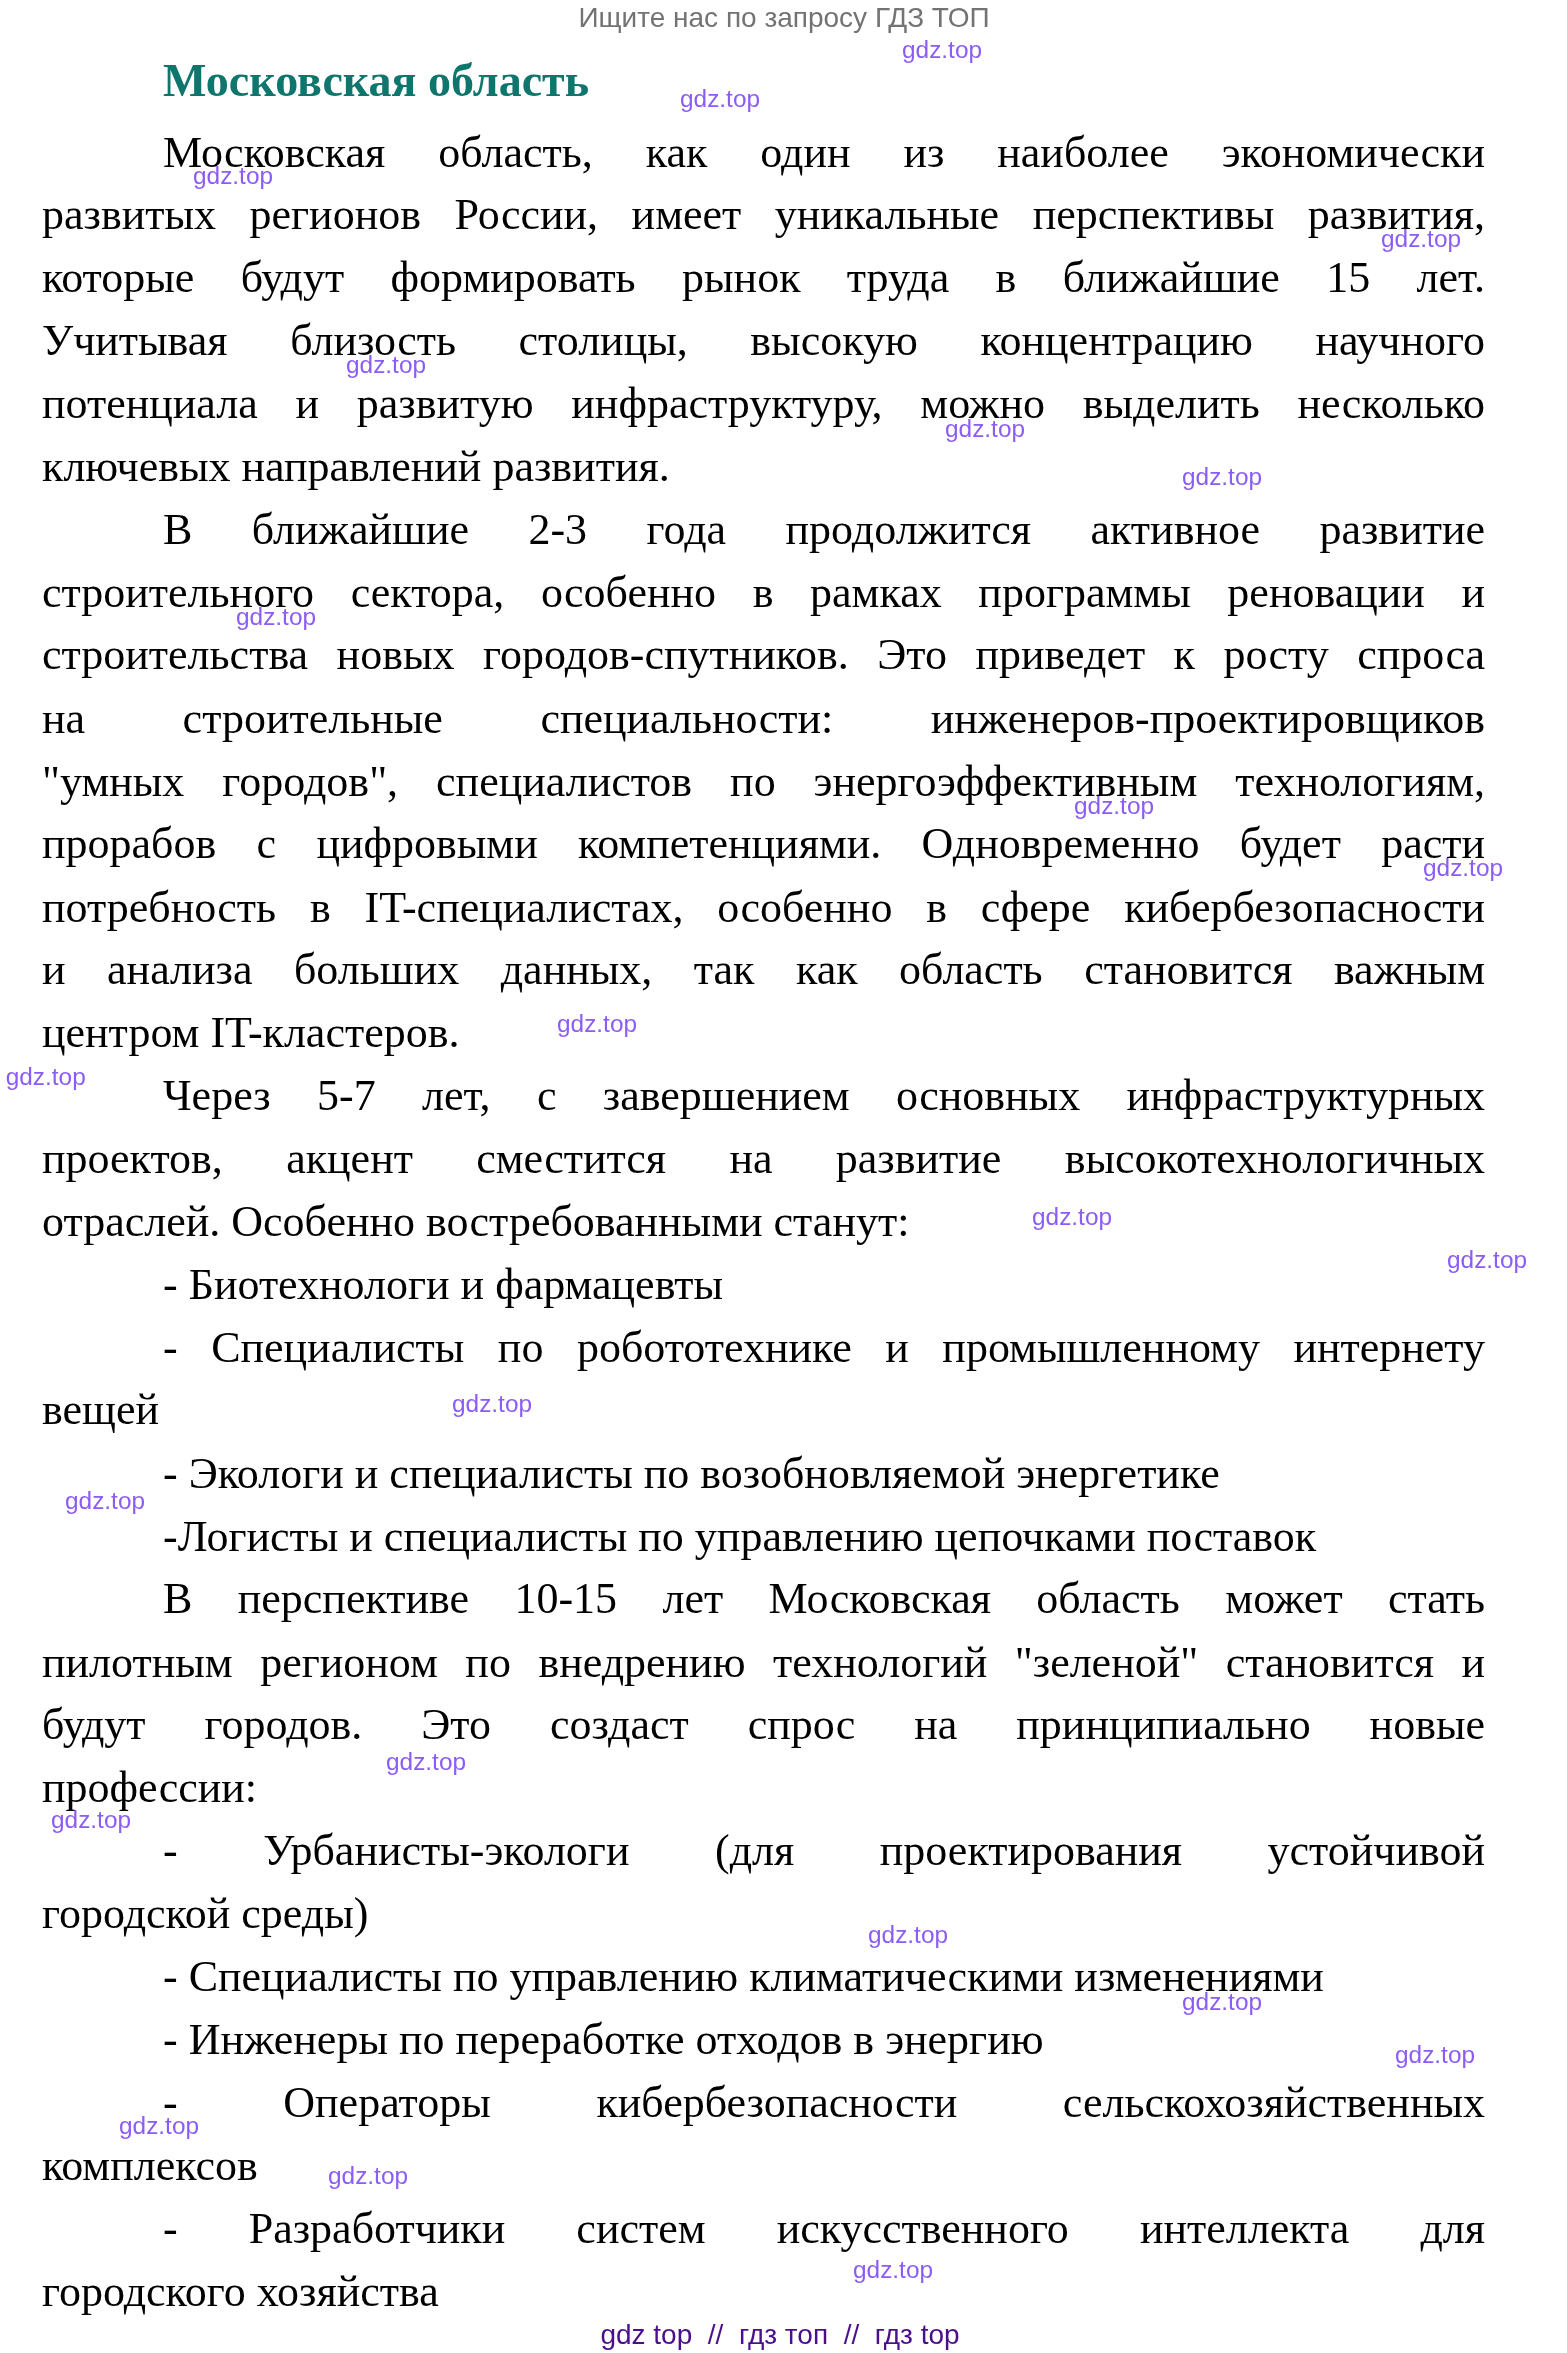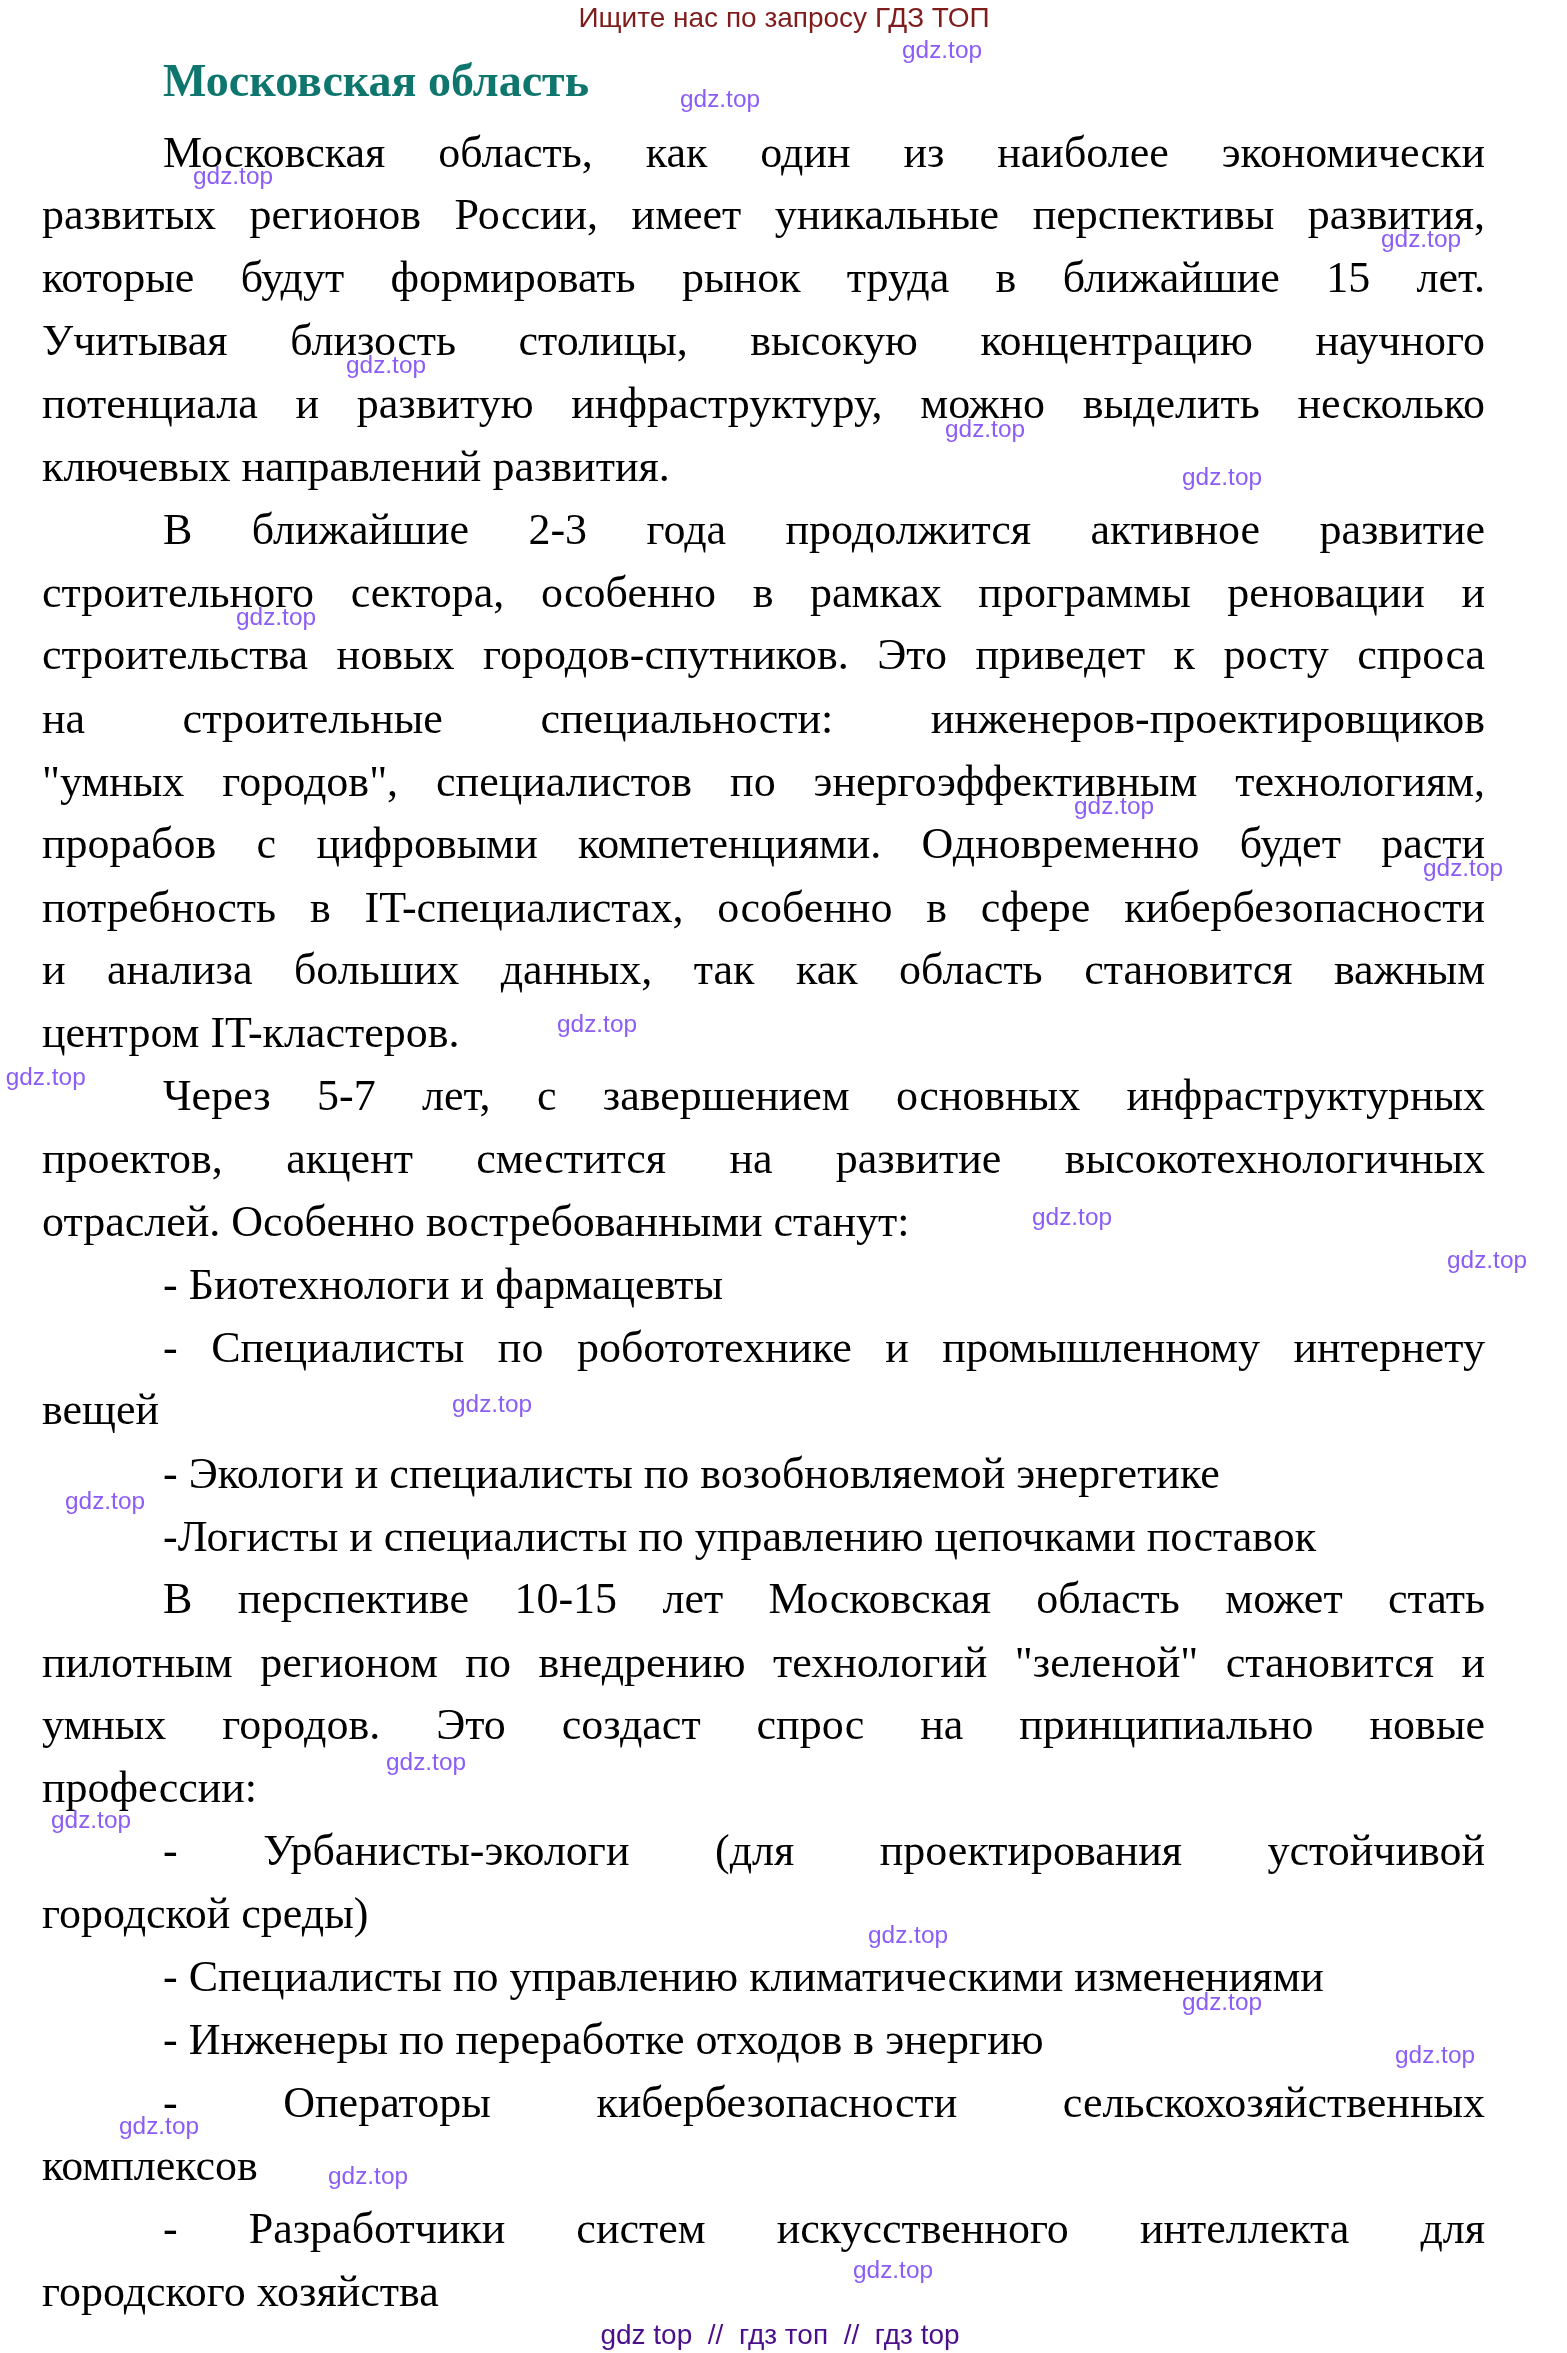--- a/index.html
+++ b/index.html
@@ -1,19 +1,19 @@
 <!DOCTYPE html>
 <html style="font-size:13px"><head>
 <meta charset="utf-8">
 <style>
   html, body { margin: 0; padding: 0; background: #ffffff; }
   body { width: 1568px; height: 2354px; position: relative; overflow: hidden; }
   .hdr {
     position: absolute; left: 0; width: 1568px; top: 1.6px; text-align: center;
-    font-family: "Liberation Sans", sans-serif; font-size: 28px; color: #7f1d1d;
+    font-family: "Liberation Sans", sans-serif; font-size: 28px; color: #737373;
   }
   .title {
     position: absolute; left: 163px; top: 54px;
     font-family: "Liberation Serif", serif; font-weight: bold; font-size: 46px; color: #0f766e;
     white-space: nowrap;
   }
   .ln {
     position: absolute; left: 42px; width: 1443px; height: 57px;
     font-family: "Liberation Serif", serif; font-size: 44px; line-height: 57px; color: #000;
     white-space: nowrap; overflow: visible;
@@ -58,21 +58,21 @@
 <div class="ln j" style="top:1130px">проектов, акцент сместится на развитие высокотехнологичных</div>
 <div class="ln" style="top:1193px">отраслей. Особенно востребованными станут:</div>
 <div class="ln ind" style="top:1256px">- Биотехнологи и фармацевты</div>
 <div class="ln j ind" style="top:1319px">- Специалисты по робототехнике и промышленному интернету</div>
 <div class="ln" style="top:1381px">вещей</div>
 <div class="ln ind" style="top:1445px">- Экологи и специалисты по возобновляемой энергетике</div>
 <div class="ln ind" style="top:1508px">-Логисты и специалисты по управлению цепочками поставок</div>
 
 <div class="ln j ind" style="top:1570px">В перспективе 10-15 лет Московская область может стать</div>
 <div class="ln j" style="top:1634px">пилотным регионом по внедрению технологий "зеленой" становится и</div>
-<div class="ln j" style="top:1696px">умных городов. Это создаст спрос на принципиально новые</div>
+<div class="ln j" style="top:1696px">будут городов. Это создаст спрос на принципиально новые</div>
 <div class="ln" style="top:1759px">профессии:</div>
 <div class="ln j ind" style="top:1822px">- Урбанисты-экологи (для проектирования устойчивой</div>
 <div class="ln" style="top:1885px">городской среды)</div>
 <div class="ln ind" style="top:1948px">- Специалисты по управлению климатическими изменениями</div>
 <div class="ln ind" style="top:2011px">- Инженеры по переработке отходов в энергию</div>
 <div class="ln j ind" style="top:2074px">- Операторы кибербезопасности сельскохозяйственных</div>
 <div class="ln" style="top:2137px">комплексов</div>
 <div class="ln j ind" style="top:2200px">- Разработчики систем искусственного интеллекта для</div>
 <div class="ln" style="top:2263px">городского хозяйства</div>
 

